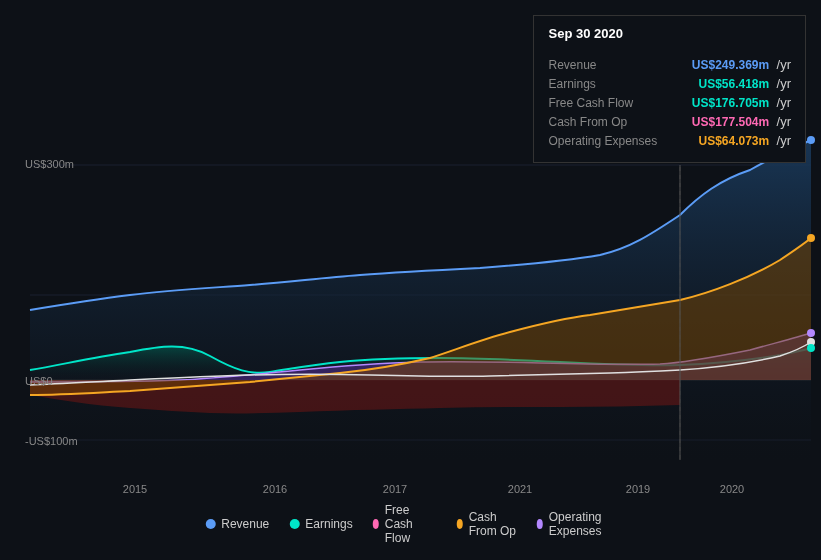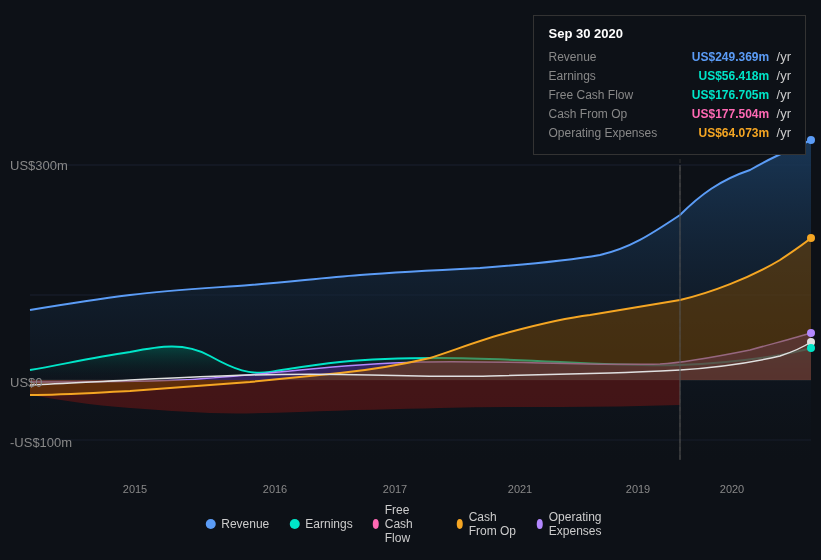--- a/index.html
+++ b/index.html
@@ -28,21 +28,21 @@
       border: 1px solid #333;
       padding: 10px 14px;
       min-width: 260px;
       z-index: 10;
     }
 
     .tooltip-date {
       color: #fff;
       font-size: 13px;
       font-weight: bold;
-      margin-bottom: 8px;
+      margin-bottom: 16px;
     }
 
     .tooltip-row {
       display: flex;
       justify-content: space-between;
       align-items: baseline;
       margin-bottom: 4px;
       font-size: 12px;
     }
 
@@ -72,22 +72,22 @@
     }
 
     .color-blue { color: #5b9cf6; }
     .color-cyan { color: #00e5c8; }
     .color-pink { color: #ff69b4; }
     .color-orange { color: #f5a623; padding-left: 40px; }
 
     
     .y-axis-label {
       position: absolute;
-      left: 10px;
-      font-size: 13px;
+      left: 25px;
+      font-size: 11px;
       color: #888;
     }
 
     
     .x-axis-label {
       position: absolute;
       bottom: 65px;
       font-size: 11px;
       color: #888;
       transform: translateX(-50%);

